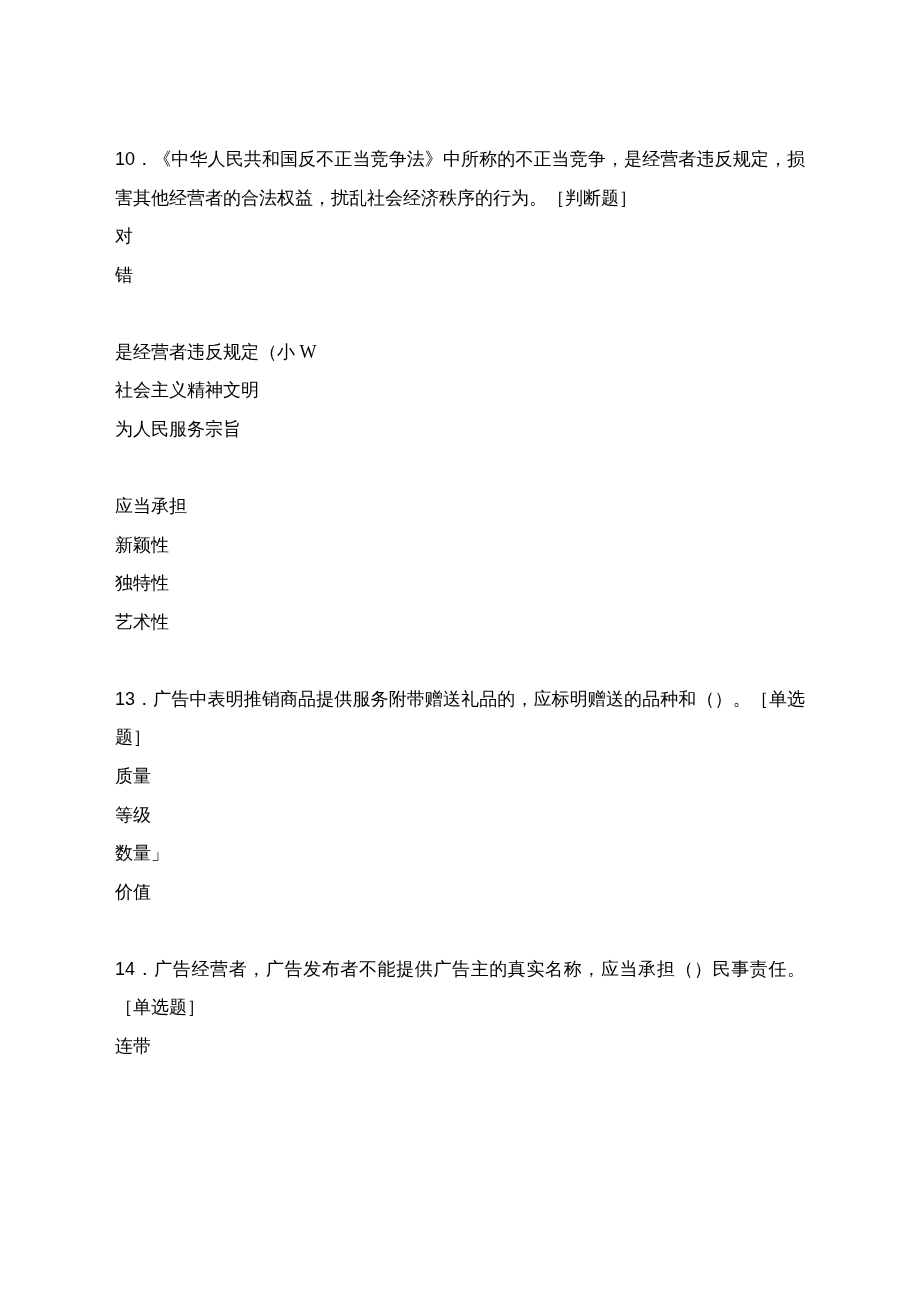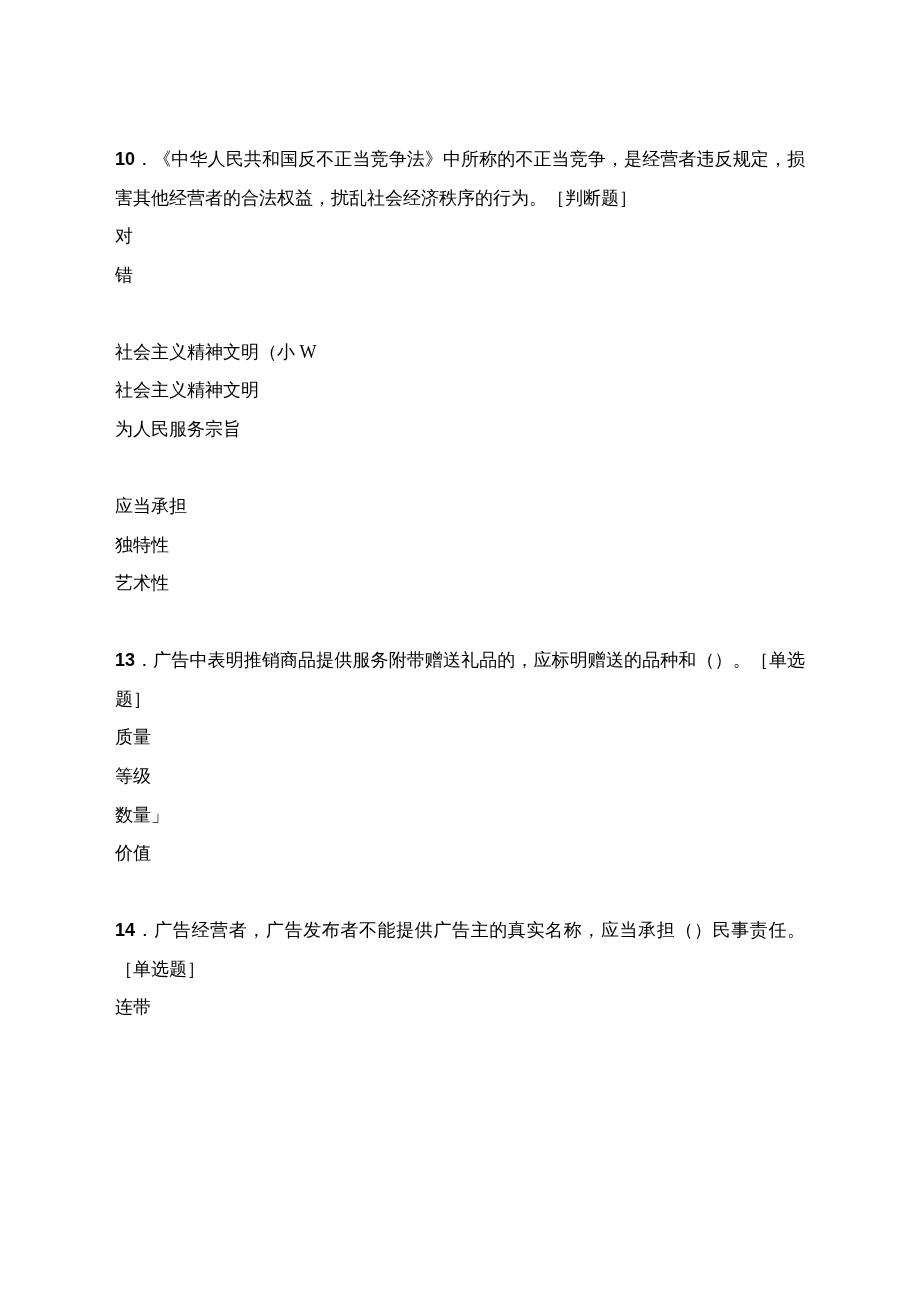--- a/index.html
+++ b/index.html
@@ -20,42 +20,42 @@
       margin-bottom: 38px;
     }
     .question-text {
       text-align: justify;
     }
     .option {
       display: block;
     }
     .num {
       font-family: Arial, sans-serif;
-      font-weight: bold;
     }
   </style>
 </head>
 <body>
 
 <div class="question-block">
   <div class="question-text">
     <span class="num">10</span><span>．《中华人民共和国反不正当竞争法》中所称的不正当竞争，是经营者违反规定，损害其他经营者的合法权益，扰乱社会经济秩序的行为。［判断题］</span>
   </div>
   <span class="option">对</span>
   <span class="option">错</span>
 </div>
 
 <div class="question-block">
-  <span class="option">社会主义精神文明（小 W</span>
+  <span class="option">是经营者违反规定（小 W</span>
   <span class="option">社会主义精神文明</span>
   <span class="option">为人民服务宗旨</span>
 </div>
 
 <div class="question-block">
   <span class="option">应当承担</span>
+  <span class="option">新颖性</span>
   <span class="option">独特性</span>
   <span class="option">艺术性</span>
 </div>
 
 <div class="question-block">
   <div class="question-text">
     <span class="num">13</span><span>．广告中表明推销商品提供服务附带赠送礼品的，应标明赠送的品种和（）。［单选题］</span>
   </div>
   <span class="option">质量</span>
   <span class="option">等级</span>

